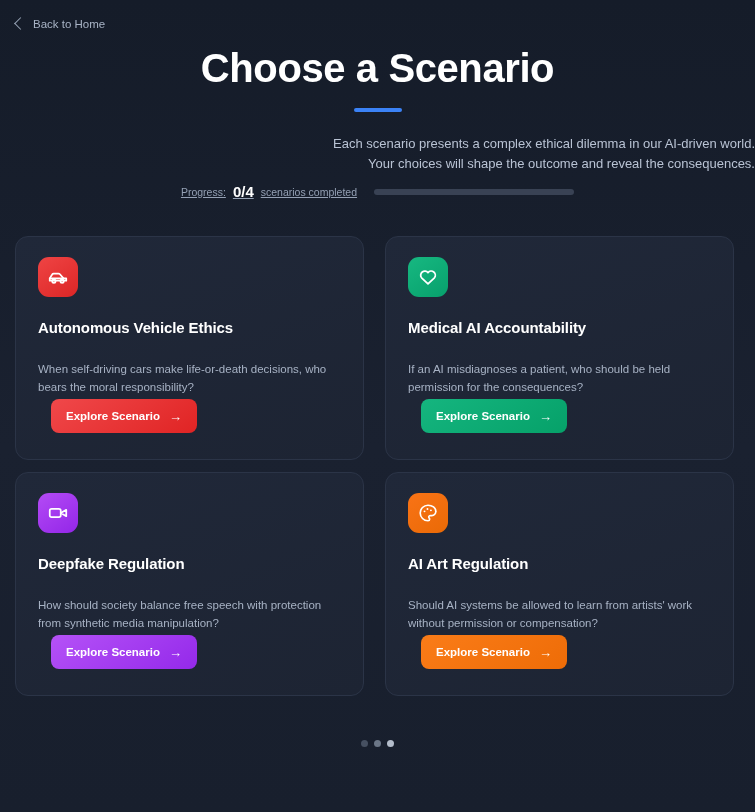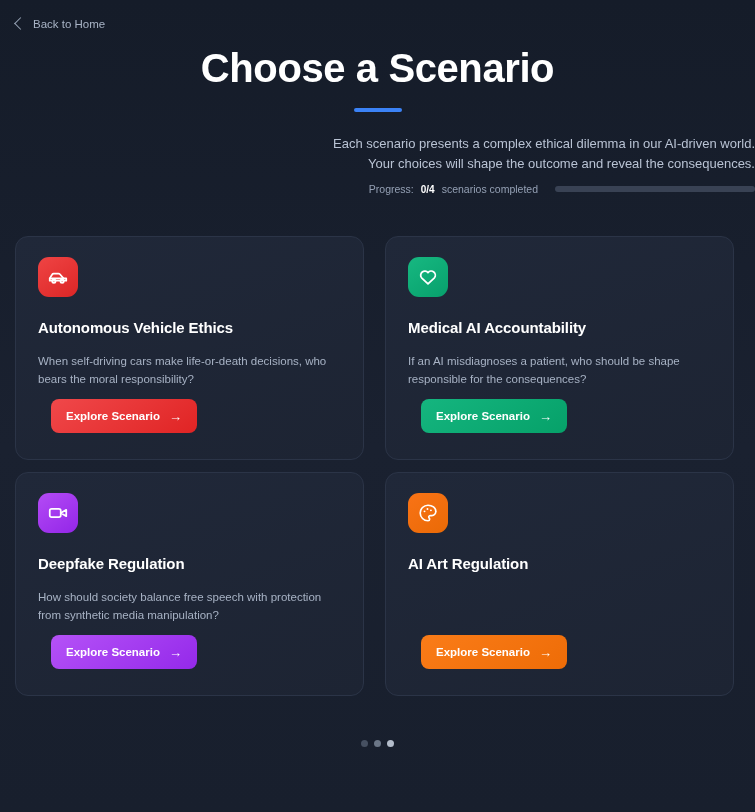--- a/index.html
+++ b/index.html
@@ -78,29 +78,30 @@
   }
 
   
   .progress-row {
     position: absolute;
     top: 183px;
     left: 0;
     width: 100%;
     display: flex;
     align-items: center;
-    justify-content: flex-end;
+    justify-content: center;
     gap: 7px;
     font-size: 10.5px;
     color: #94a0b4;
+    text-decoration: underline;
   }
   .progress-count {
     color: #ffffff;
     font-weight: bold;
-    font-size: 10px;
+    font-size: 15px;
   }
   .progress-track {
     width: 200px;
     height: 6px;
     border-radius: 3px;
     background: #394254;
     margin-left: 10px;
     overflow: hidden;
     cursor: pointer;
   }
@@ -145,21 +146,21 @@
 
   .card-title {
     margin-top: 22px;
     font-size: 15px;
     font-weight: bold;
     color: #ffffff;
     letter-spacing: -0.1px;
   }
 
   .card-desc {
-    margin-top: 17px;
+    margin-top: 25px;
     font-size: 11.5px;
     line-height: 1.55;
     color: #a7b2c4;
     max-width: 300px;
   }
 
   .card-btn {
     position: absolute;
     left: 35px;
     bottom: 26px;
@@ -255,21 +256,21 @@
       </button>
     </div>
 
     <div class="card accent-green">
       <div class="card-icon">
         <svg width="22" height="22" viewBox="0 0 24 24" fill="none" stroke="#fff" stroke-width="1.9" stroke-linecap="round" stroke-linejoin="round">
           <path d="M12 19.5l-7-6.6A4.2 4.2 0 0 1 12 7.3a4.2 4.2 0 0 1 7 5.6z"></path>
         </svg>
       </div>
       <div class="card-title">Medical AI Accountability</div>
-      <div class="card-desc">If an AI misdiagnoses a patient, who should be shape responsible for the consequences?</div>
+      <div class="card-desc">If an AI misdiagnoses a patient, who should be held permission for the consequences?</div>
       <button class="card-btn">
         <span>Explore Scenario</span>
         <span class="arrow">→</span>
       </button>
     </div>
 
     <div class="card accent-purple">
       <div class="card-icon">
         <svg width="22" height="22" viewBox="0 0 24 24" fill="none" stroke="#fff" stroke-width="1.9" stroke-linecap="round" stroke-linejoin="round">
           <rect x="3" y="7.5" width="12" height="9" rx="2"></rect>
@@ -287,20 +288,21 @@
     <div class="card accent-orange">
       <div class="card-icon">
         <svg width="22" height="22" viewBox="0 0 24 24" fill="none" stroke="#fff" stroke-width="1.8" stroke-linecap="round" stroke-linejoin="round">
           <path d="M12 3.5a8.5 8.5 0 1 0 0 17c1.1 0 1.8-.8 1.8-1.7 0-.5-.2-.9-.5-1.2-.3-.3-.5-.7-.5-1.1 0-.9.8-1.7 1.7-1.7h1.6A4.4 4.4 0 0 0 20.5 10c0-3.6-3.8-6.5-8.5-6.5z"></path>
           <circle cx="8.2" cy="10.2" r="1.05" fill="#fff" stroke="none"></circle>
           <circle cx="11.4" cy="7.6" r="1.05" fill="#fff" stroke="none"></circle>
           <circle cx="15.2" cy="9.1" r="1.05" fill="#fff" stroke="none"></circle>
         </svg>
       </div>
       <div class="card-title">AI Art Regulation</div>
+      <div class="card-desc">Should AI systems be allowed to learn from artists' work without permission or compensation?</div>
       <button class="card-btn">
         <span>Explore Scenario</span>
         <span class="arrow">→</span>
       </button>
     </div>
 
   </div>
 
   <div class="dots">
     <span class="dot d1"></span>

